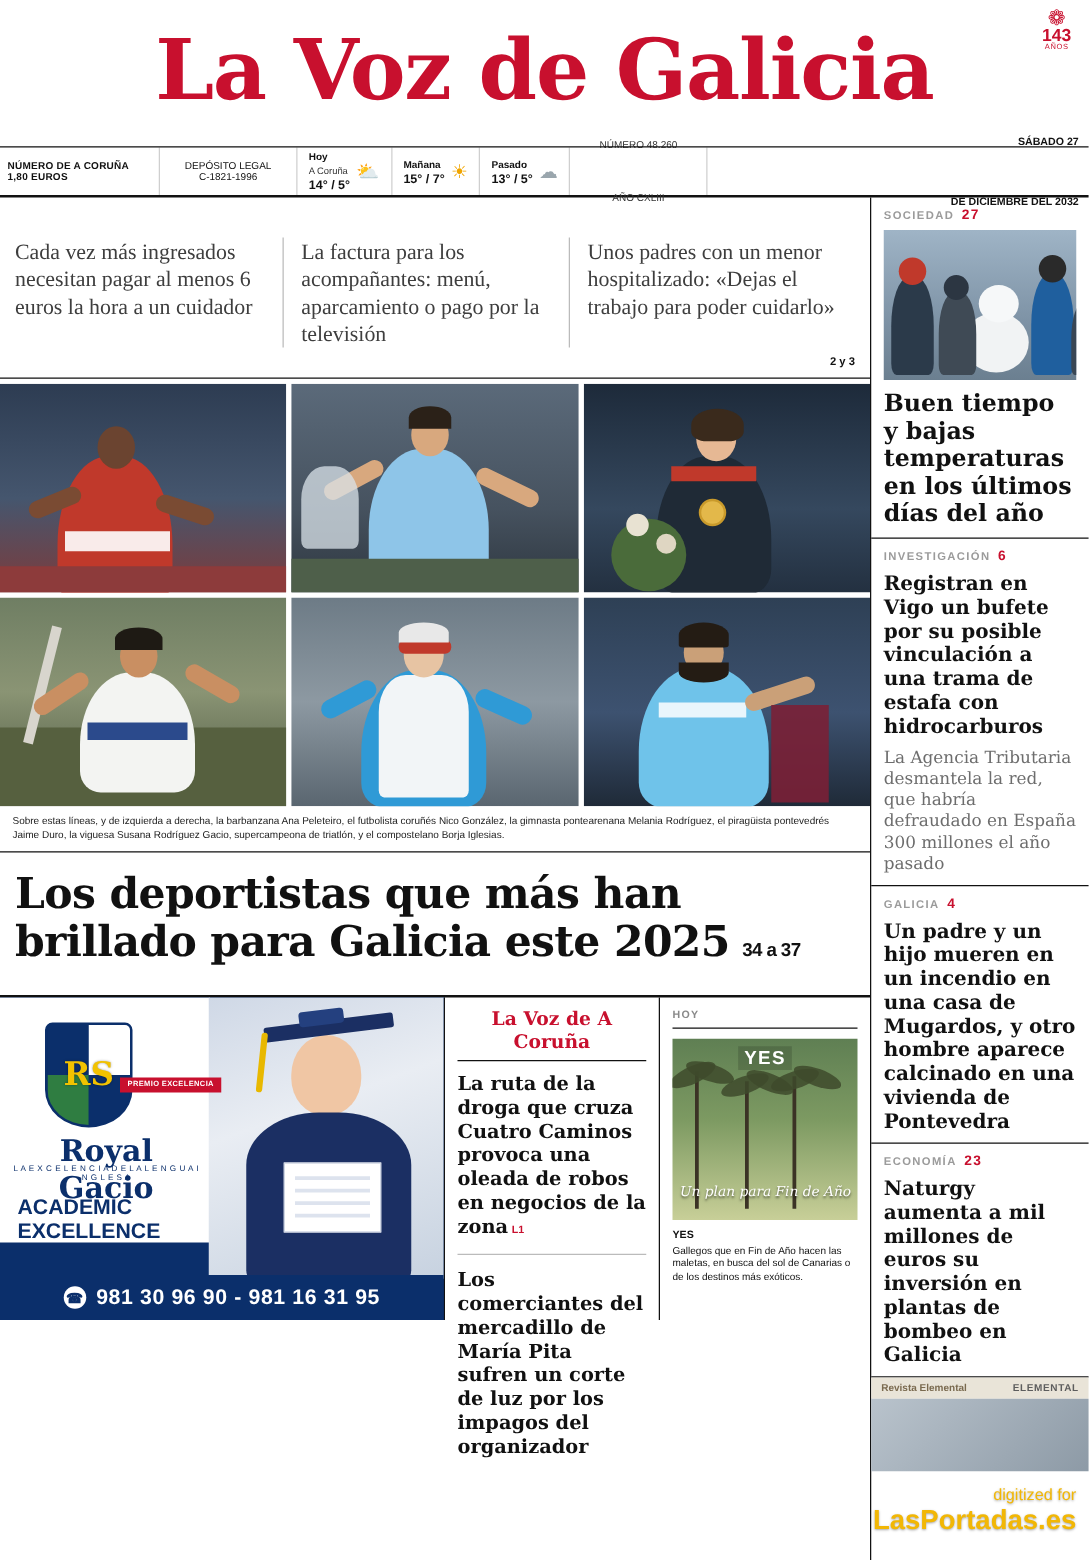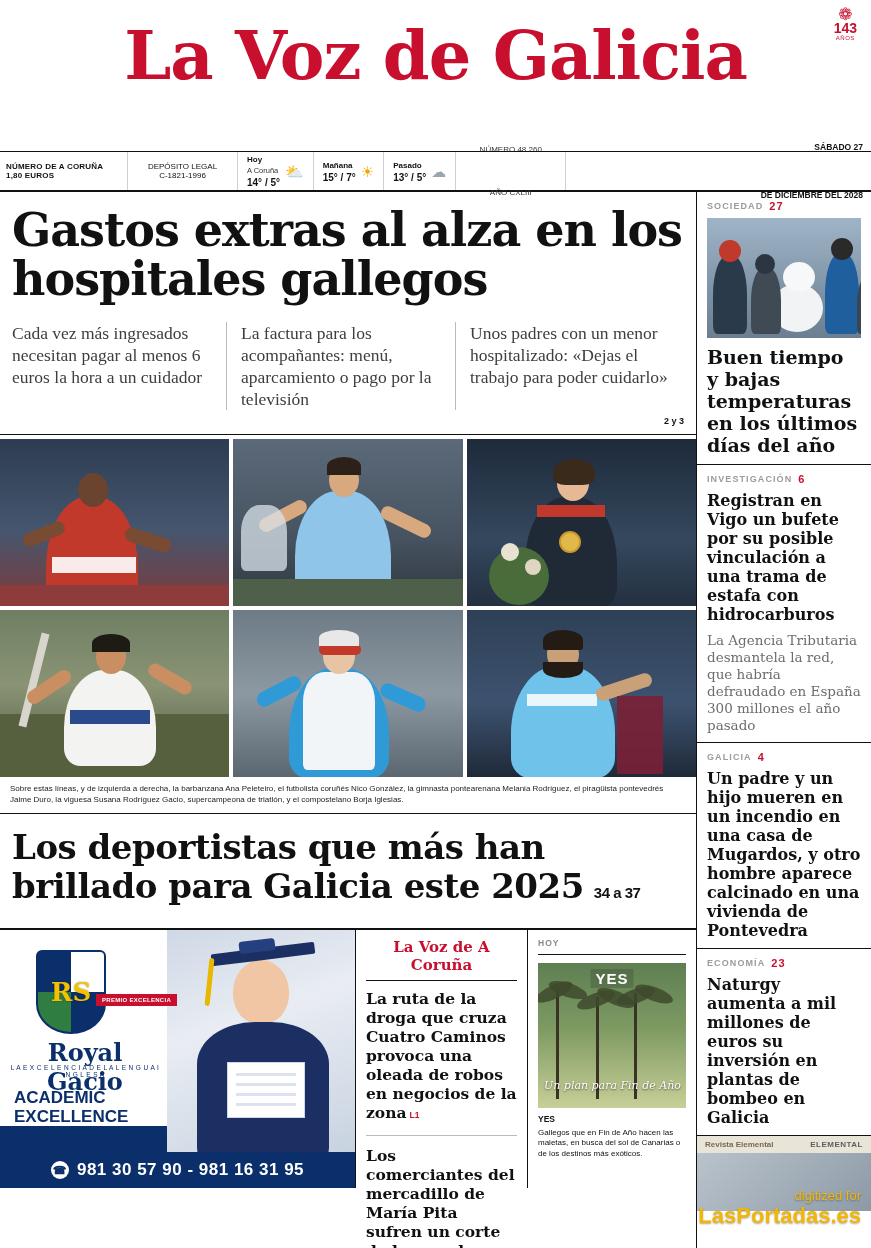--- a/index.html
+++ b/index.html
@@ -9,21 +9,21 @@
     background:#ffffff;
     font-family:"Liberation Serif", serif;
     color:#111;
     overflow:hidden;
     position:relative;
   }
 
   
   .masthead {
     position:relative;
-    height:152px;
+    height:118px;
     border-bottom:1px solid #111;
   }
   .masthead-title {
     text-align:center;
     font-family:"DejaVu Serif", serif;
     font-weight:bold;
     font-size:67px;
     color:#c8102e;
     letter-spacing:-1px;
     line-height:1;
@@ -435,30 +435,29 @@
     </div>
     <span class="ico cloud">☁</span>
   </div>
 
   <div class="cell number">
     <span>NÚMERO 48.260</span>
     <span>AÑO CXLIII</span>
   </div>
   <div class="cell date">
     <div>SÁBADO 27</div>
-    <div>DE DICIEMBRE DEL 2028</div>
+    <div>DE DICIEMBRE DEL 2032</div>
   </div>
 </div>
 
 <div class="body-grid">
 
   <div class="left-col">
 
     <div class="lead">
-      <h1>Gastos extras al alza en los hospitales gallegos</h1>
       <div class="lead-subs">
         <div class="sub">Cada vez más ingresados necesitan pagar al menos 6 euros la hora a un cuidador</div>
         <div class="sub">La factura para los acompañantes: menú, aparcamiento o pago por la televisión</div>
         <div class="sub">Unos padres con un menor hospitalizado: «Dejas el trabajo para poder cuidarlo»</div>
       </div>
       <div class="lead-page">2 y 3</div>
     </div>
 
     <div class="photos">
 
@@ -563,21 +562,21 @@
         </div>
         <div class="ribbon">PREMIO EXCELENCIA</div>
         <div class="rsname">Royal Gacio</div>
         <div class="rstag">L A   E X C E L E N C I A   D E   L A   L E N G U A   I N G L E S A</div>
         <div class="acad">
           <div>ACADEMIC</div>
           <div>EXCELLENCE</div>
         </div>
         <div class="phonebar">
           <span class="circle">☎</span>
-          <span>981 30 57 90 - 981 16 31 95</span>
+          <span>981 30 96 90 - 981 16 31 95</span>
         </div>
       </div>
 
       <div class="coruna-col">
         <div class="coruna-logo">La Voz de A Coruña</div>
         <h3><span>La ruta de la droga que cruza Cuatro Caminos provoca una oleada de robos en negocios de la zona</span><span class="ref">L1</span></h3>
         <div class="rule"></div>
         <h3><span>Los comerciantes del mercadillo de María Pita sufren un corte de luz por los impagos del organizador</span></h3>
       </div>
 

